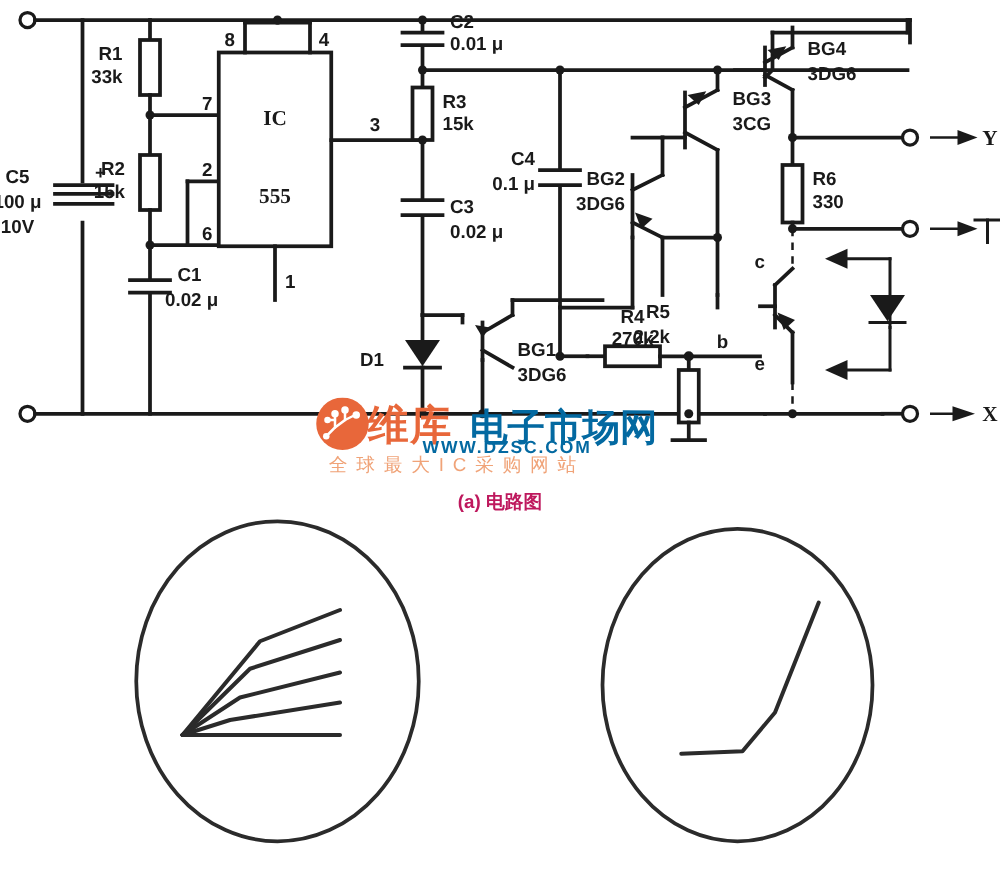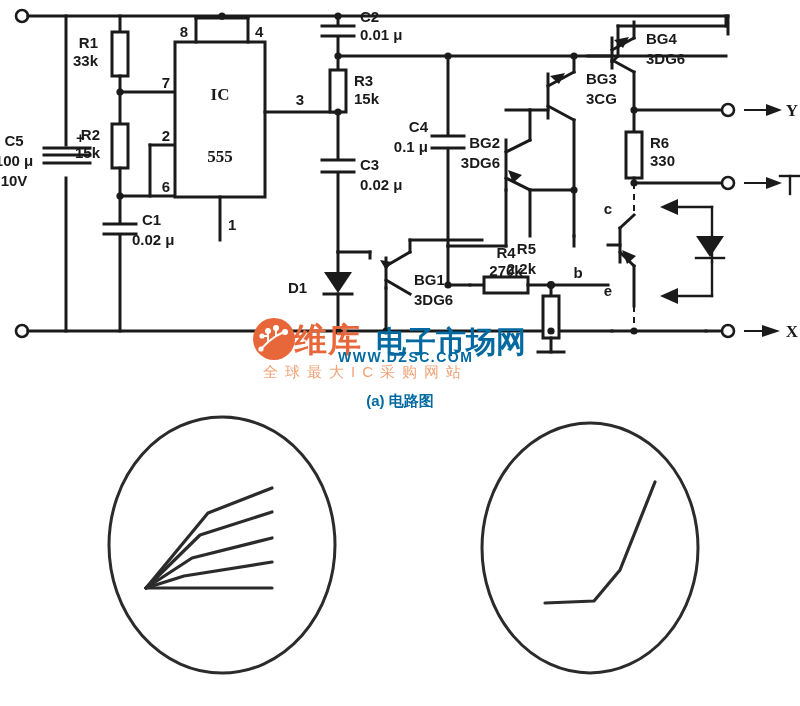--- a/index.html
+++ b/index.html
@@ -1,21 +1,21 @@
 <!DOCTYPE html>
 <html><head>
 <meta charset="utf-8">
 <style>
   html,body{margin:0;padding:0;background:#fff;}
   body{width:800px;height:706px;overflow:hidden;
        font-family:"Liberation Serif",serif;color:#1a1a1a;}
   #root{position:relative;width:800px;height:706px;background:#fff;}
   svg{display:block;}
   .cap{position:absolute;width:100%;text-align:center;
-       font-family:"Liberation Sans",sans-serif;font-weight:bold;font-size:15px;color:#0369a1;}
+       font-family:"Liberation Sans",sans-serif;font-weight:bold;font-size:15px;color:#be185d;}
   #cap-a{top:392px;left:0;}
   #cap-b{top:678px;left:0;}
   .wm{position:absolute;pointer-events:none;text-align:center;}
   #wm-main{left:252px;top:318px;}
   #wm-sub{left:250px;top:363px;font-family:"Liberation Sans",sans-serif;
           font-size:15px;letter-spacing:7px;color:#f0a378;font-weight:normal;white-space:nowrap;margin-left:13px;}
   .wm-cn{font-family:"Liberation Sans",sans-serif;font-weight:bold;font-size:33px;
          color:#e8673a;letter-spacing:1px;}
   .wm-cn2{font-family:"Liberation Sans",sans-serif;font-weight:bold;font-size:30px;
           color:#0369a1;letter-spacing:0px;}

